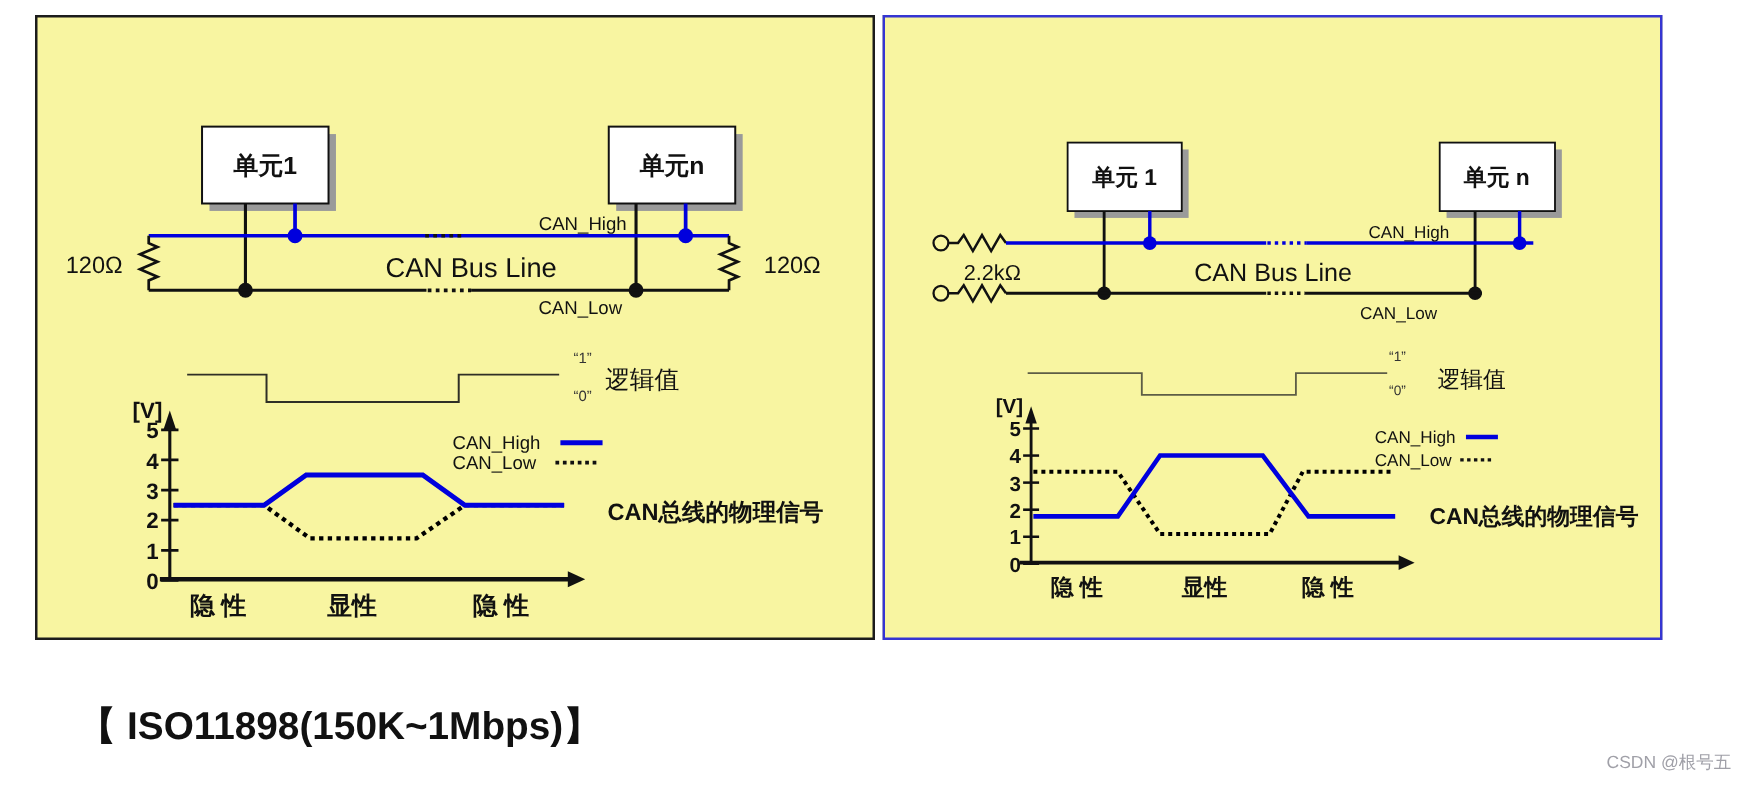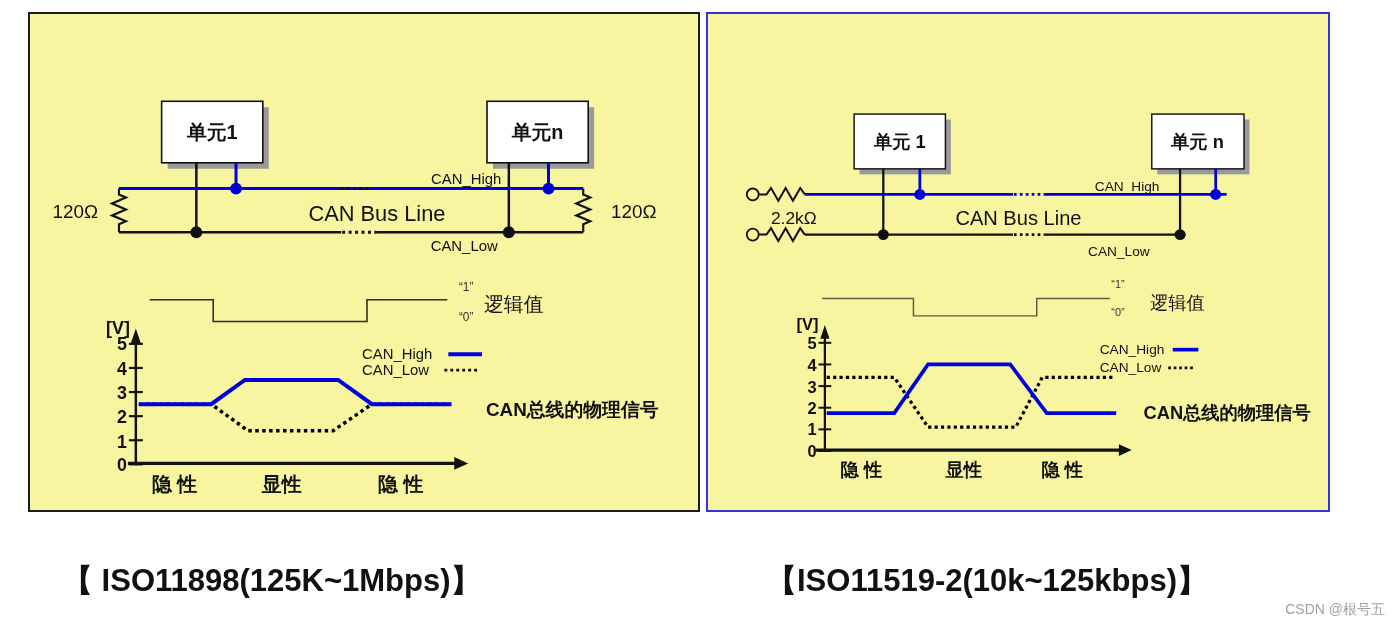--- a/index.html
+++ b/index.html
@@ -190,17 +190,16 @@
       <line x1="504" y1="366" x2="534" y2="366" stroke="#111" stroke-width="3" stroke-dasharray="3 3"></line>
 
       <text class="annot-label" x="477" y="422" style="font-size:20px">CAN总线的物理信号</text>
 
       <text class="cat-label" x="168" y="484">隐 性</text>
       <text class="cat-label" x="280" y="484">显性</text>
       <text class="cat-label" x="388" y="484">隐 性</text>
     </svg>
   </section>
 
-  <div class="caption c-left">【 ISO11898(125K~1Mbps)】</div>
-  <div class="caption c-right">【ISO11519-2(10k~125kbps)】</div>
+  <div class="caption c-left">【 ISO11898(150K~1Mbps)】</div>
 
   <div class="watermark">CSDN @根号五</div>
 </div>
 
 </body></html>

